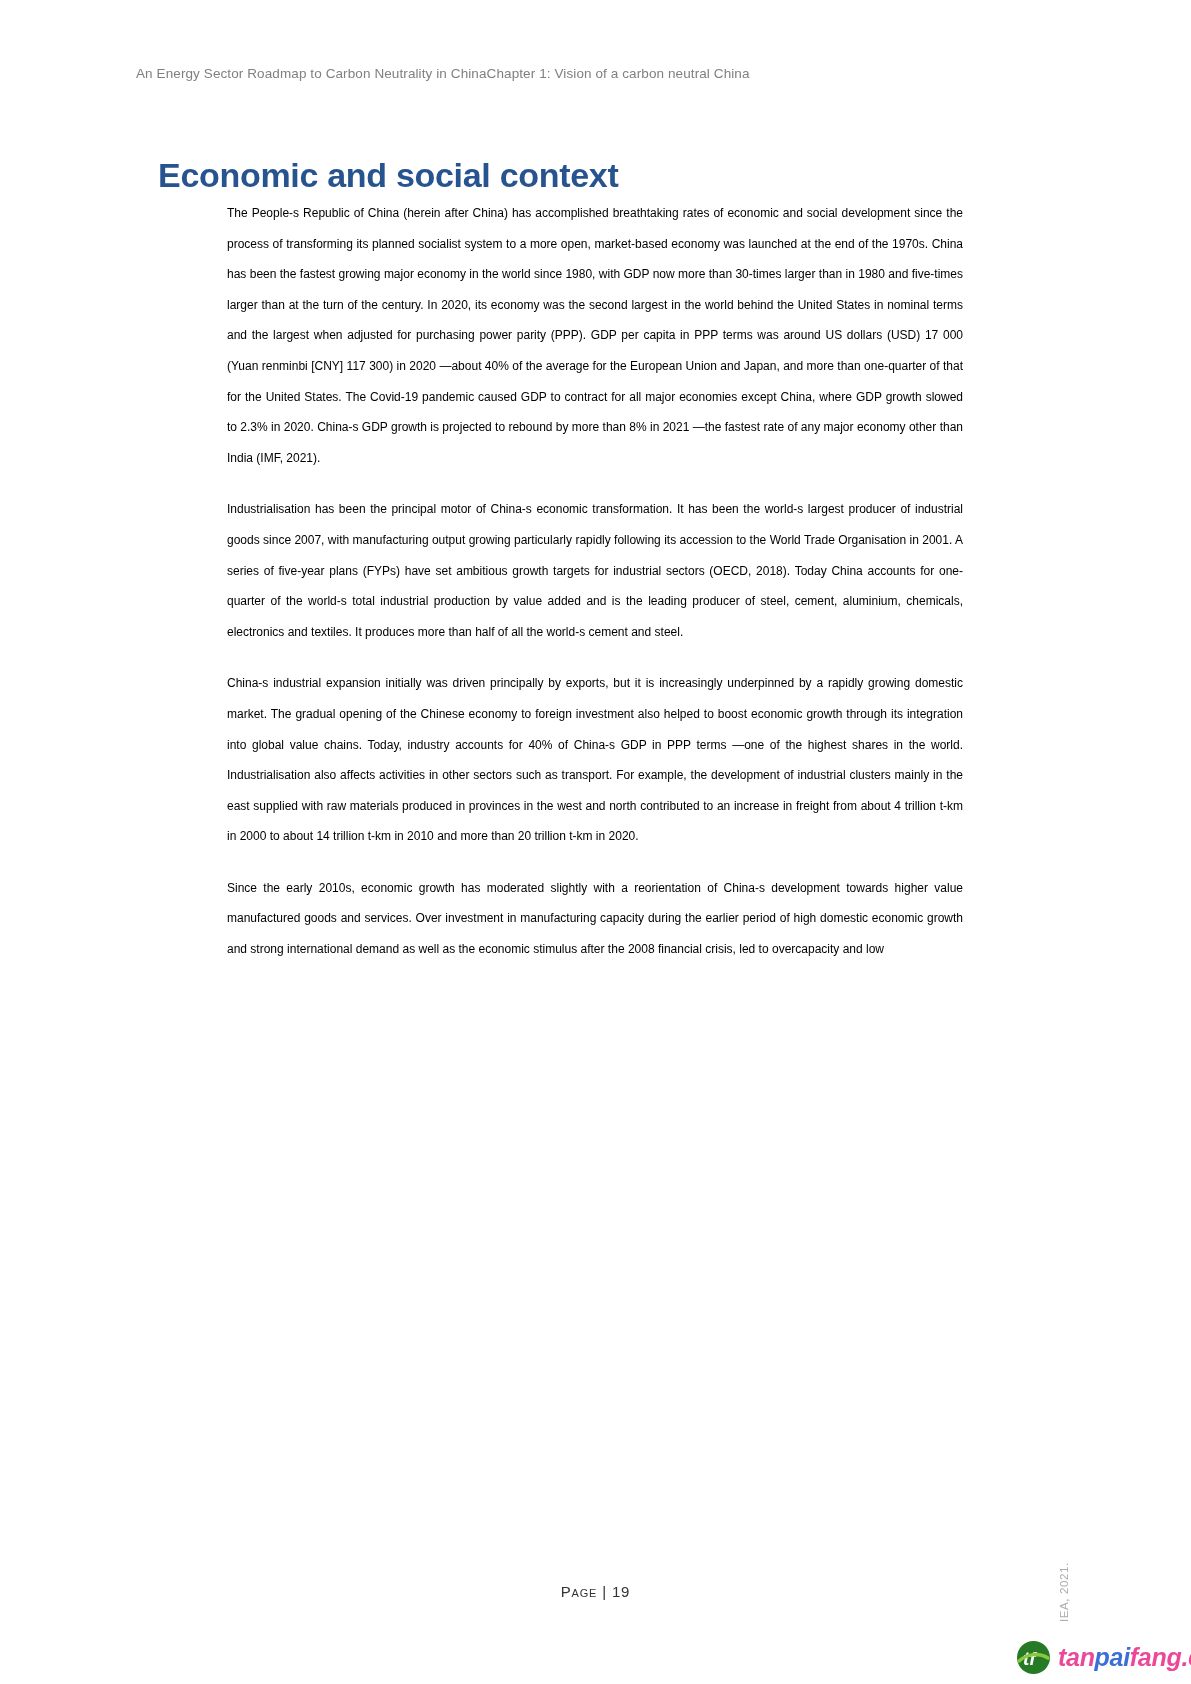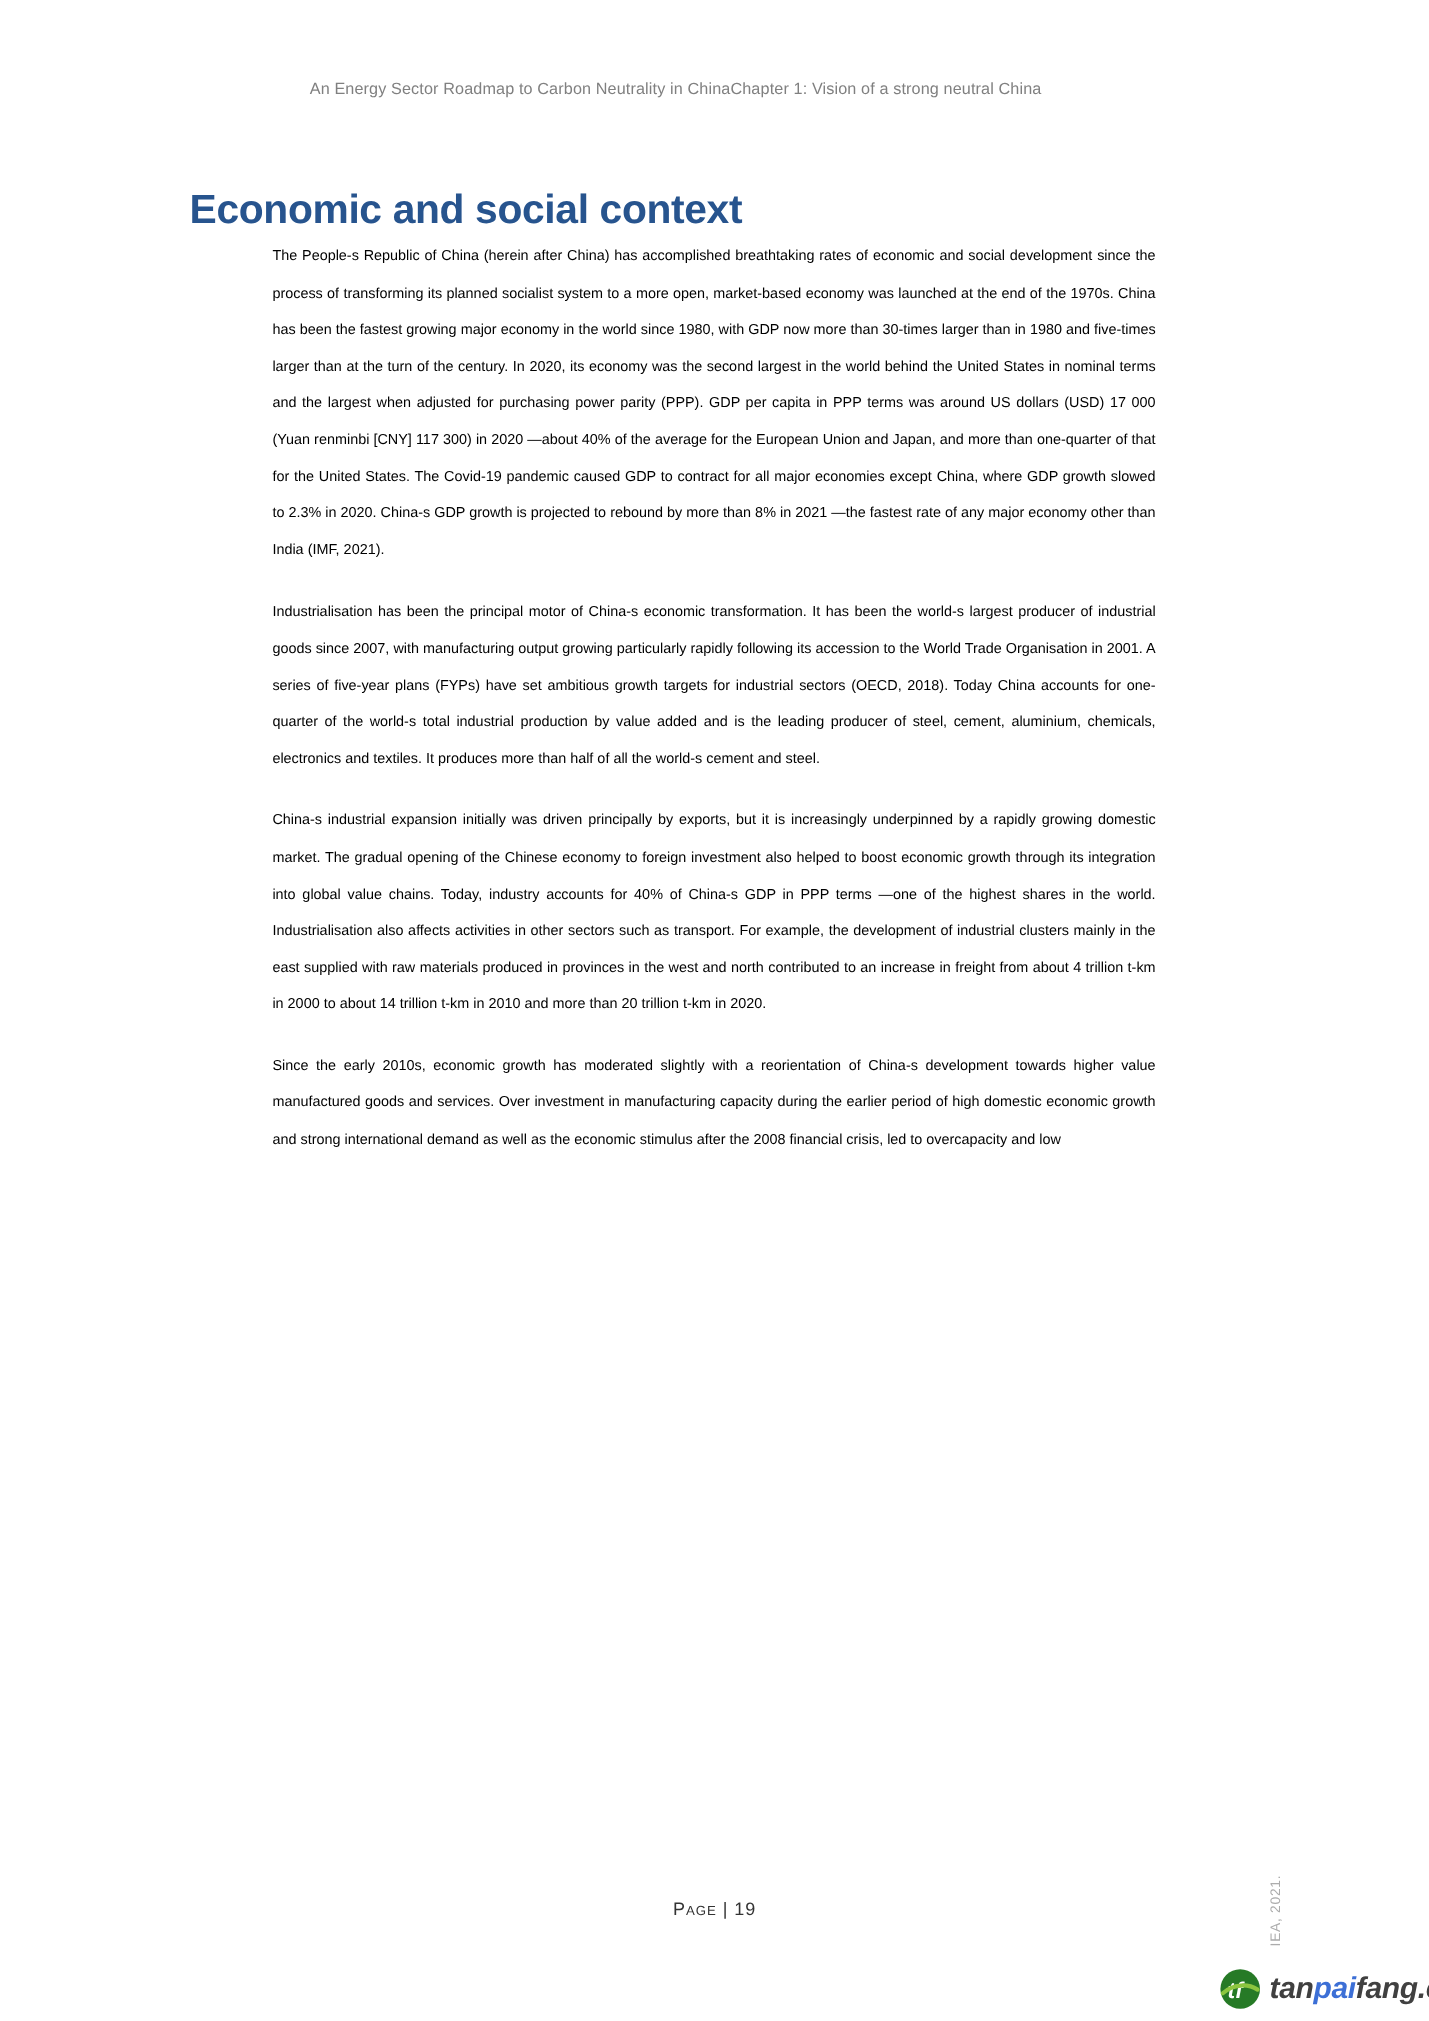--- a/index.html
+++ b/index.html
@@ -8,24 +8,24 @@
     width: 1191px;
     height: 1684px;
     background: #ffffff;
     overflow: hidden;
     font-family: "Liberation Sans", sans-serif;
     color: #000000;
   }
   .running-header {
     position: absolute;
     top: 66px;
-    left: 156px;
+    left: 136px;
     width: 814px;
     display: flex;
-    justify-content: center;
+    justify-content: flex-start;
     font-size: 13.5px;
     color: #808080;
     letter-spacing: 0.1px;
   }
   .page-title {
     position: absolute;
     top: 144px;
     left: 146px;
     margin: 12px;
     font-size: 34px;
@@ -82,31 +82,31 @@
     cursor: pointer;
   }
   .wm-icon { display: inline-flex; margin-left: 28px; }
   .wm-text {
     font-size: 25px;
     font-weight: bold;
     font-style: italic;
     letter-spacing: -0.3px;
     white-space: nowrap;
   }
-  .wm-green { color: #404040; }
+  .wm-green { color: #ec4899; }
   .wm-blue  { color: #3C6FD6; }
 </style>
 </head>
 <body>
 
 <div class="page">
 
   <header class="running-header">
     <span>An Energy Sector Roadmap to Carbon Neutrality in China</span>
-    <span>Chapter 1: Vision of a strong neutral China</span>
+    <span>Chapter 1: Vision of a carbon neutral China</span>
   </header>
 
   <h1 class="page-title">Economic and social context</h1>
 
   <main class="content">
     <p>The People-s Republic of China (herein after China) has accomplished breathtaking rates of economic and social development since the process of transforming its planned socialist system to a more open, market-based economy was launched at the end of the 1970s. China has been the fastest growing major economy in the world since 1980, with GDP now more than 30-times larger than in 1980 and five-times larger than at the turn of the century. In 2020, its economy was the second largest in the world behind the United States in nominal terms and the largest when adjusted for purchasing power parity (PPP). GDP per capita in PPP terms was around US dollars (USD) 17 000 (Yuan renminbi [CNY] 117 300) in 2020 —about 40% of the average for the European Union and Japan, and more than one-quarter of that for the United States. The Covid-19 pandemic caused GDP to contract for all major economies except China, where GDP growth slowed to 2.3% in 2020. China-s GDP growth is projected to rebound by more than 8% in 2021 —the fastest rate of any major economy other than India (IMF, 2021).</p>
     <p>Industrialisation has been the principal motor of China-s economic transformation. It has been the world-s largest producer of industrial goods since 2007, with manufacturing output growing particularly rapidly following its accession to the World Trade Organisation in 2001. A series of five-year plans (FYPs) have set ambitious growth targets for industrial sectors (OECD, 2018). Today China accounts for one-quarter of the world-s total industrial production by value added and is the leading producer of steel, cement, aluminium, chemicals, electronics and textiles. It produces more than half of all the world-s cement and steel.</p>
     <p>China-s industrial expansion initially was driven principally by exports, but it is increasingly underpinned by a rapidly growing domestic market. The gradual opening of the Chinese economy to foreign investment also helped to boost economic growth through its integration into global value chains. Today, industry accounts for 40% of China-s GDP in PPP terms —one of the highest shares in the world. Industrialisation also affects activities in other sectors such as transport. For example, the development of industrial clusters mainly in the east supplied with raw materials produced in provinces in the west and north contributed to an increase in freight from about 4 trillion t-km in 2000 to about 14 trillion t-km in 2010 and more than 20 trillion t-km in 2020.</p>
     <p>Since the early 2010s, economic growth has moderated slightly with a reorientation of China-s development towards higher value manufactured goods and services. Over investment in manufacturing capacity during the earlier period of high domestic economic growth and strong international demand as well as the economic stimulus after the 2008 financial crisis, led to overcapacity and low</p>
   </main>

